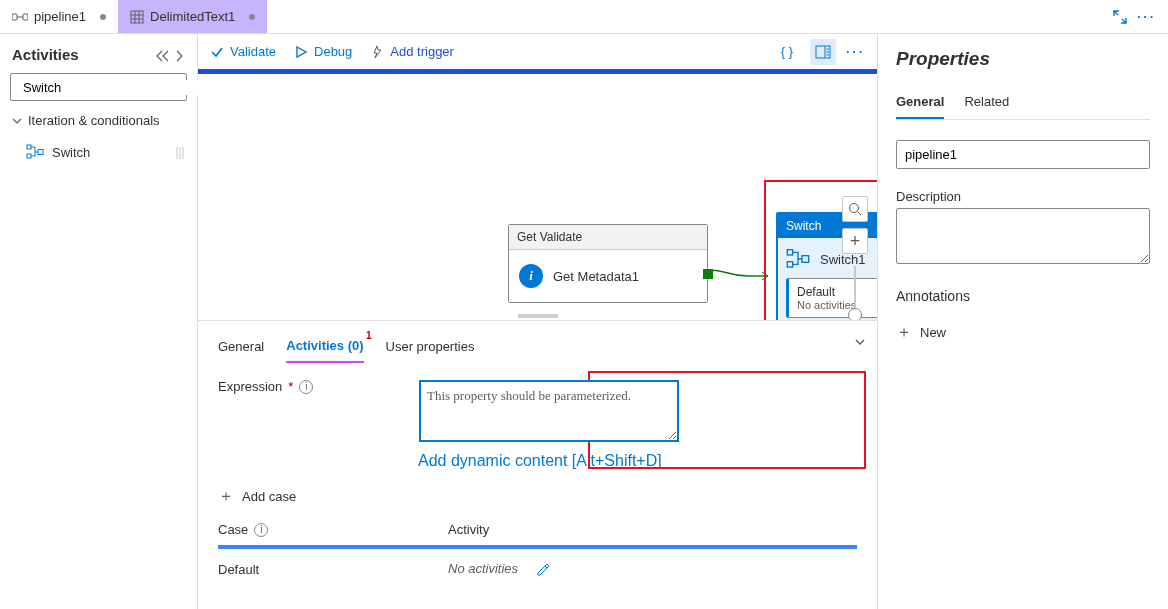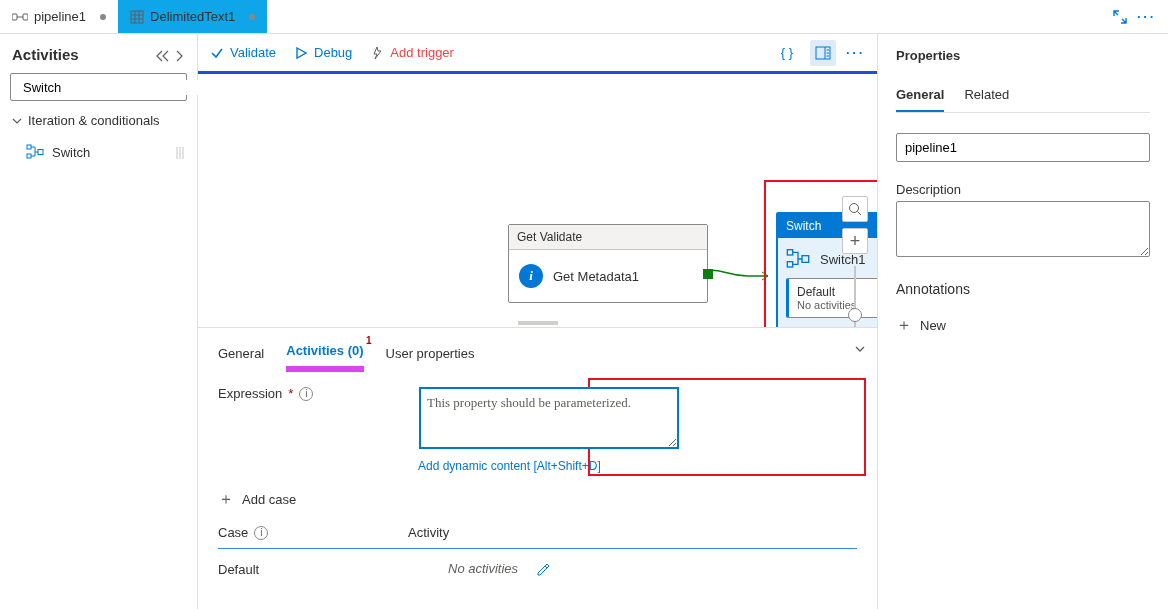--- a/index.html
+++ b/index.html
@@ -3,21 +3,21 @@
 <meta charset="utf-8">
 <style>
 * { box-sizing: border-box; margin: 0; padding: 0; font-family: "Segoe UI", Arial, sans-serif; }
 html, body { width: 1168px; height: 609px; overflow: hidden; background: #fff; color: #323130; font-size: 13px; }
 
 .root { display: flex; flex-direction: column; height: 100%; }
 
 
 .doc-tabs { display: flex; align-items: center; height: 34px; border-bottom: 1px solid #e1dfdd; background:#fff; }
 .doc-tab { display: flex; align-items: center; gap: 6px; padding: 0 12px; height: 100%; cursor: pointer; }
-.doc-tab.active { background: #0ea5e9; }
+.doc-tab.active { background: #c4b5fd; }
 .doc-tab .dot { width:6px;height:6px;border-radius:50%;background:#8a8886;margin-left:8px; }
 .doc-tab svg { flex: none; }
 .doc-tabs .spacer { flex:1; }
 .doc-tabs .rt-icons { display:flex; gap:10px; padding-right:12px; align-items:center;}
 
 
 .main { flex:1; display:flex; min-height:0; }
 
 
 .sidebar { width: 198px; border-right: 1px solid #e1dfdd; padding: 8px 10px; display:flex; flex-direction:column; gap:8px;}
@@ -26,22 +26,22 @@
 .search-box { display:flex; align-items:center; border:1px solid #8a8886; border-radius:2px; height:28px; padding:0 6px; gap:6px;}
 .search-box input { border:none; outline:none; flex:1; font-size:13px; }
 .sb-group { display:flex; align-items:center; gap:6px; padding:4px 2px; cursor:pointer; }
 .sb-item { display:flex; align-items:center; gap:8px; padding:4px 2px 4px 16px; cursor:pointer; justify-content:space-between;}
 .sb-item .left { display:flex; align-items:center; gap:8px; }
 .sb-item .thumb svg { display:block; }
 .sb-drag { color:#c8c6c4; }
 
 
 .center { flex:1; display:flex; flex-direction:column; min-width:0; border-right:1px solid #e1dfdd;}
-.toolbar { display:flex; align-items:center; height:40px; padding:0 12px; gap:18px; border-bottom:3px solid #1d4ed8;}
-.tb-btn { display:flex; align-items:center; gap:6px; color:#ef4444; cursor:pointer; }
+.toolbar { display:flex; align-items:center; height:40px; padding:0 12px; gap:18px; border-bottom:5px solid #1d4ed8;}
+.tb-btn { display:flex; align-items:center; gap:6px; color:#1d4ed8; cursor:pointer; }
 .tb-btn.blue { color:#0078d4; }
 .toolbar .spacer { flex:1; }
 .toolbar .rt { display:flex; gap:10px; align-items:center; }
 .rt-sq { width:26px; height:26px; display:flex; align-items:center; justify-content:center; border-radius:2px; cursor:pointer;}
 .rt-sq.sel { background:#deecf9; }
 
 
 .canvas { position:relative; flex:1; min-height:0; background:#fff; overflow:hidden; }
 .node-box { position:absolute; border:1px solid #8a8886; border-radius:2px; background:#fff; }
 .node-meta { left:310px; top:150px; width:200px; }
@@ -66,44 +66,44 @@
 .rail-btn { width:26px;height:26px;border:1px solid #c8c6c4;border-radius:2px;display:flex;align-items:center;justify-content:center;color:#605e5c;background:#fff;cursor:pointer;}
 .slider { width:2px; height:90px; background:#c8c6c4; position:relative; margin-top:6px;}
 .slider .knob { position:absolute; top:42px; left:-6px; width:14px;height:14px;border:1px solid #8a8886;border-radius:50%;background:#fff;}
 
 .resize-grip { position:absolute; left:50%; transform:translateX(-50%); bottom:2px; width:40px; height:4px; border-top:2px solid #8a8886; border-bottom:2px solid #8a8886; opacity:.4;}
 
 
 .details { border-top:1px solid #e1dfdd; padding:6px 20px 20px 20px; position:relative;}
 .det-tabs { display:flex; gap:22px; align-items:center; height:38px; }
 .det-tab { padding:8px 0; cursor:pointer; color:#323130; position:relative;}
-.det-tab.active { color:#0078d4; border-bottom:6px solid #d946ef; font-weight:600;}
+.det-tab.active { color:#0078d4; border-bottom:2px solid #d946ef; font-weight:600;}
 .det-tab .sup { position:absolute; top:0; right:-8px; font-size:10px; color:#a80000; font-weight:600;}
 .collapse-chev { position:absolute; right:10px; top:12px; color:#605e5c; cursor:pointer;}
 .expr-row { display:flex; gap:30px; margin-top:14px; align-items:flex-start;}
 .expr-label { display:flex; align-items:center; gap:6px; font-size:13px; width:170px;}
 .req { color:#a80000; }
 .info-i { width:14px;height:14px;border:1px solid #8a8886;border-radius:50%;display:inline-flex;align-items:center;justify-content:center;font-size:10px;color:#605e5c;}
 .expr-area-wrap { position:relative; padding:2px; }
 .expr-area { width:258px; height:60px; border:1px solid #0078d4; outline:1px solid #0078d4; resize:both; font-size:13px; padding:6px; font-family:Liberation Serif, serif;}
 .expr-area::placeholder { color:#605e5c; }
-.add-dyn { color:#0078d4; font-size:12px; margin-top:6px; cursor:pointer; display:inline-block;}
+.add-dyn { color:#0078d4; font-size:16px; margin-top:6px; cursor:pointer; display:inline-block;}
 .add-case { display:flex; align-items:center; gap:8px; margin-top:18px; cursor:pointer;}
 .plus { color:#605e5c; font-size:16px; line-height:1;}
 .case-table { margin-top:10px; }
-.case-table .hdr { display:flex; border-bottom:1px solid #3b82f6; padding:8px 0;}
+.case-table .hdr { display:flex; gap:40px; border-bottom:4px solid #3b82f6; padding:8px 0;}
 .case-table .hdr div:first-child { width:190px; display:flex; align-items:center; gap:6px;}
 .case-table .row { display:flex; gap:40px; padding:12px 0; align-items:center;}
 .case-table .row div:first-child { width:190px; }
 .noact { font-style:italic; color:#605e5c; }
 .pen { color:#0078d4; margin-left:14px; cursor:pointer;}
 
 
 .props { width:290px; padding:14px 18px; display:flex; flex-direction:column; gap:10px;}
-.props h3 { font-size:13px; font-weight:600; margin-bottom:6px;}
+.props h3 { font-size:19px; font-weight:600; margin-bottom:6px;font-style:italic;}
 .p-tabs { display:flex; gap:20px; border-bottom:1px solid #e1dfdd;}
 .p-tabs .pt { padding:8px 0; cursor:pointer; }
 .p-tabs .pt.active { color:#323130; border-bottom:2px solid #0078d4; font-weight:600;}
 .field { display:flex; flex-direction:column; gap:4px; margin-top:10px;}
 .field label { font-size:13px; }
 .field input, .field textarea { border:1px solid #8a8886; border-radius:2px; padding:6px 8px; font-size:13px; font-family:inherit;}
 .field textarea { height:56px; resize:both;}
 .annot { margin-top:14px; font-size:14px;}
 .newbtn { display:flex; align-items:center; gap:8px; margin-top:10px; cursor:pointer; color:#323130;}
 

